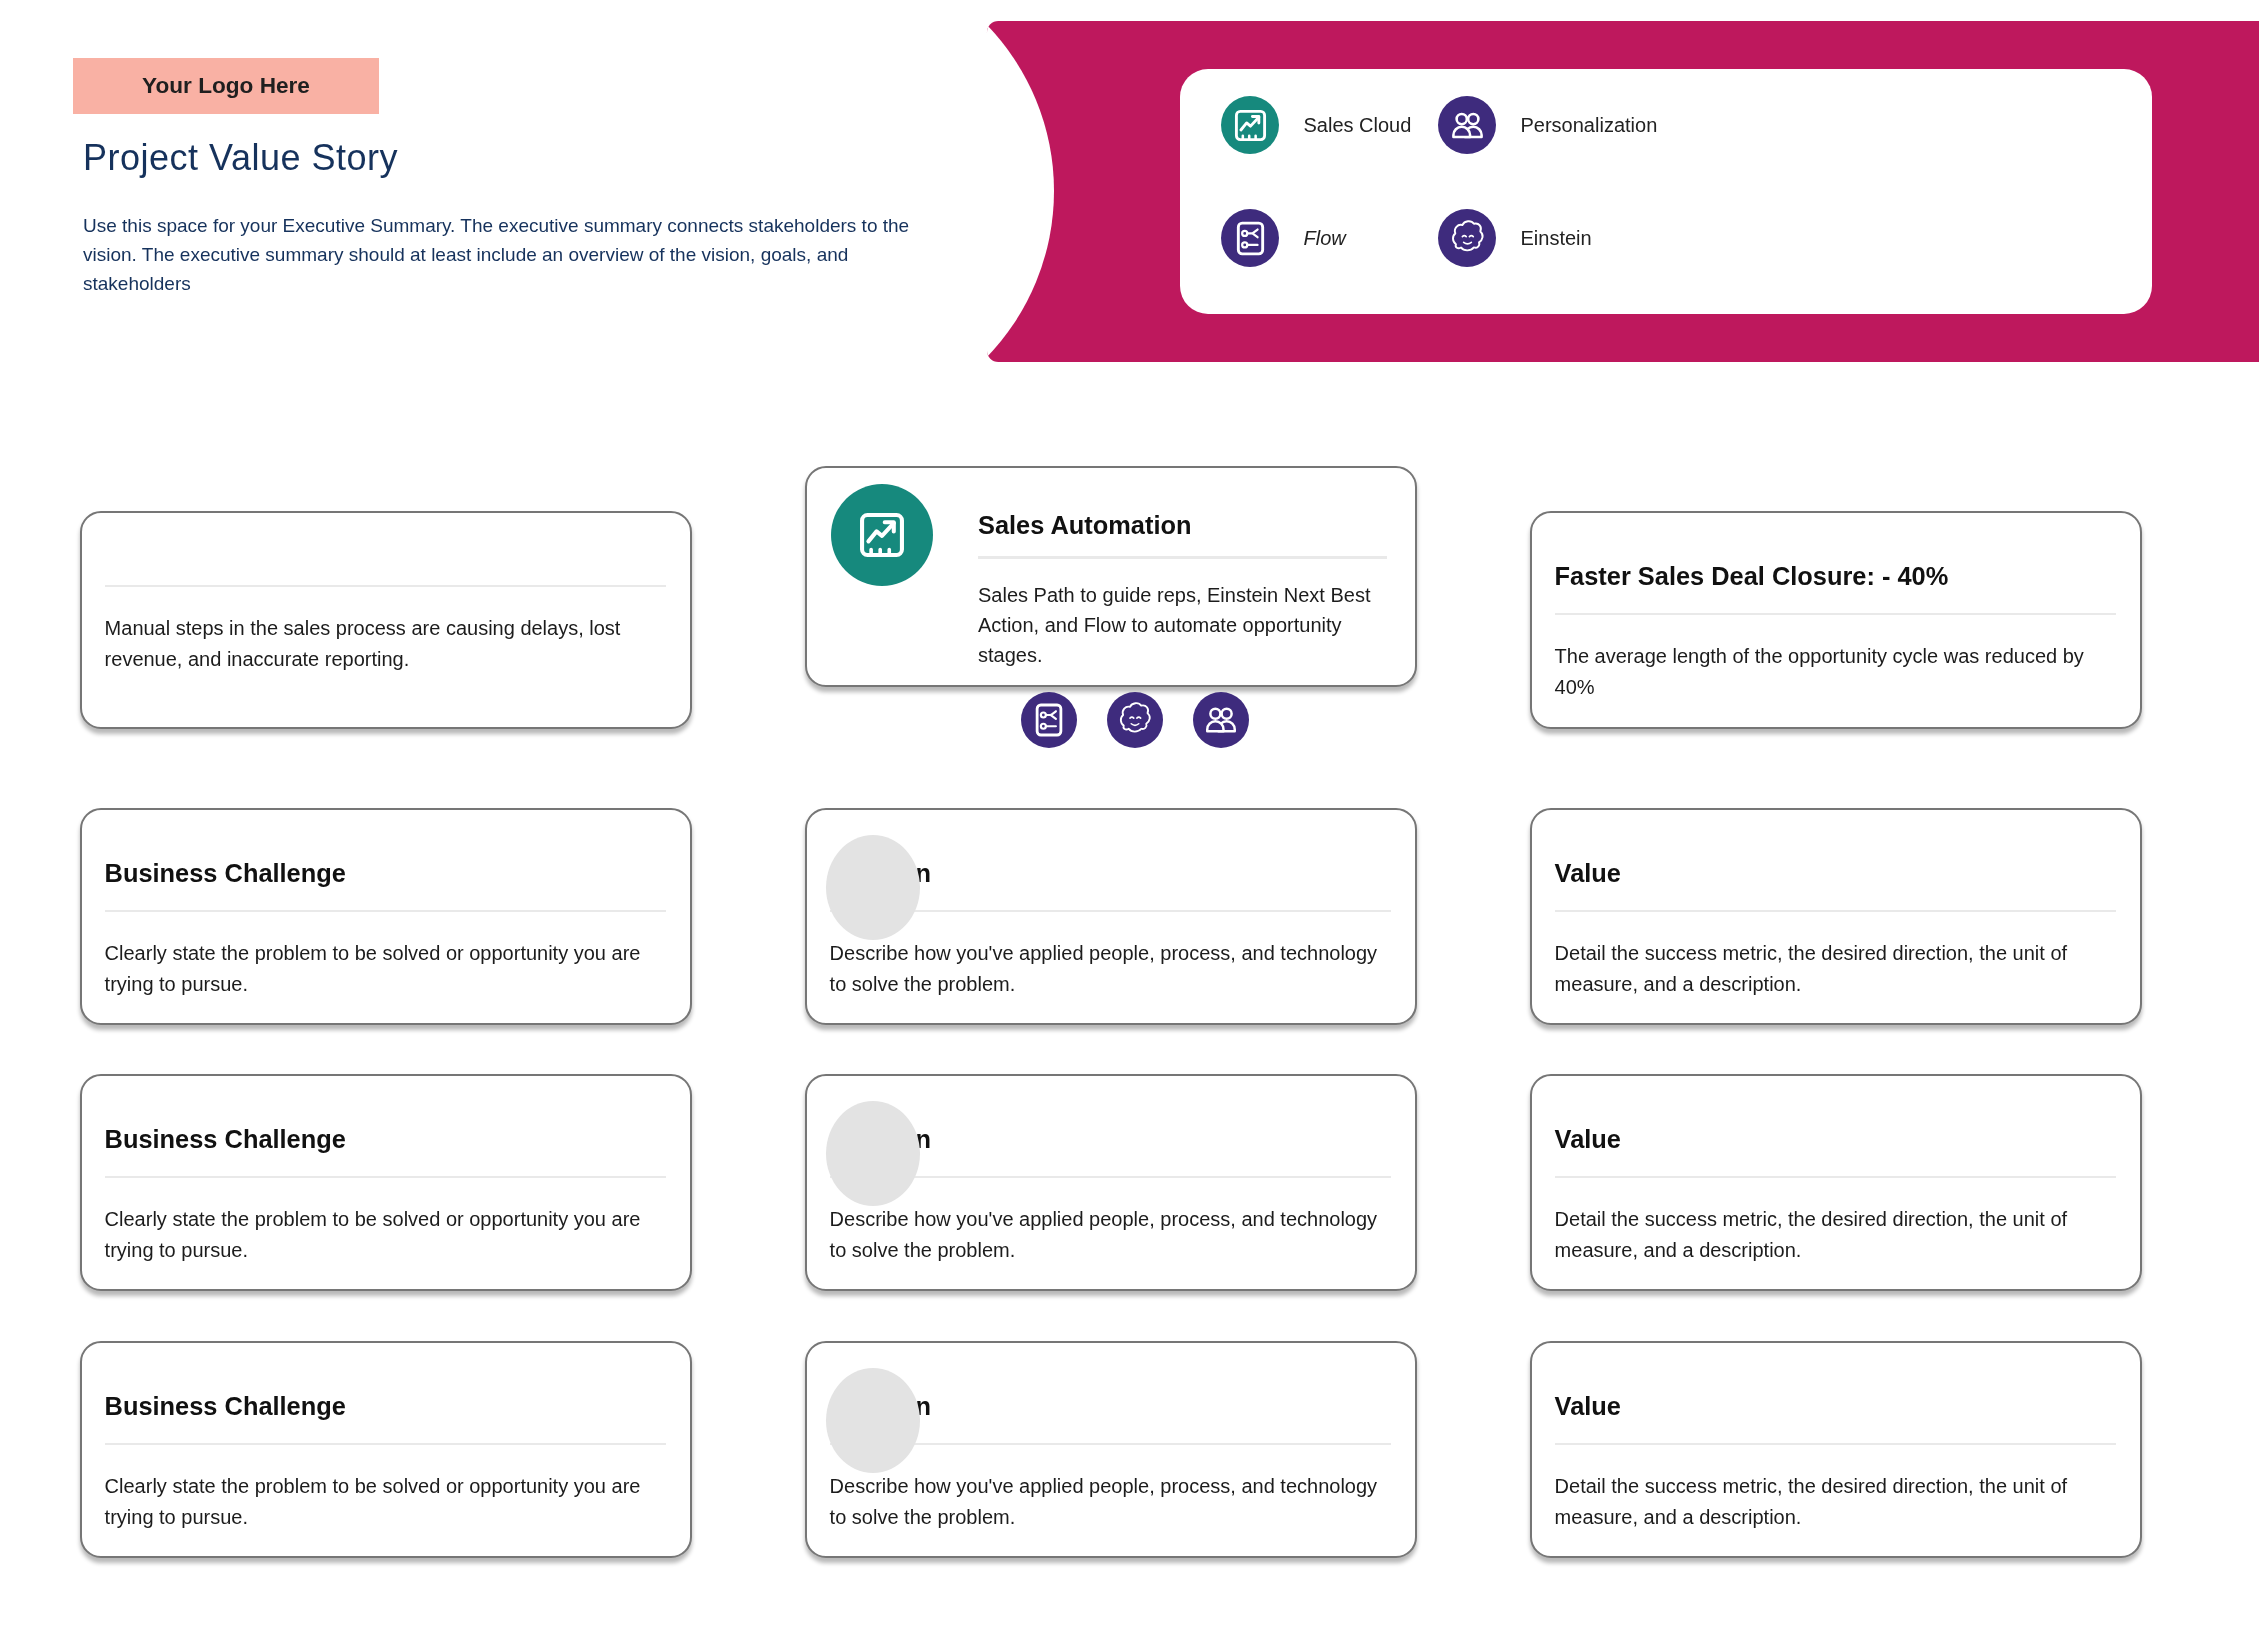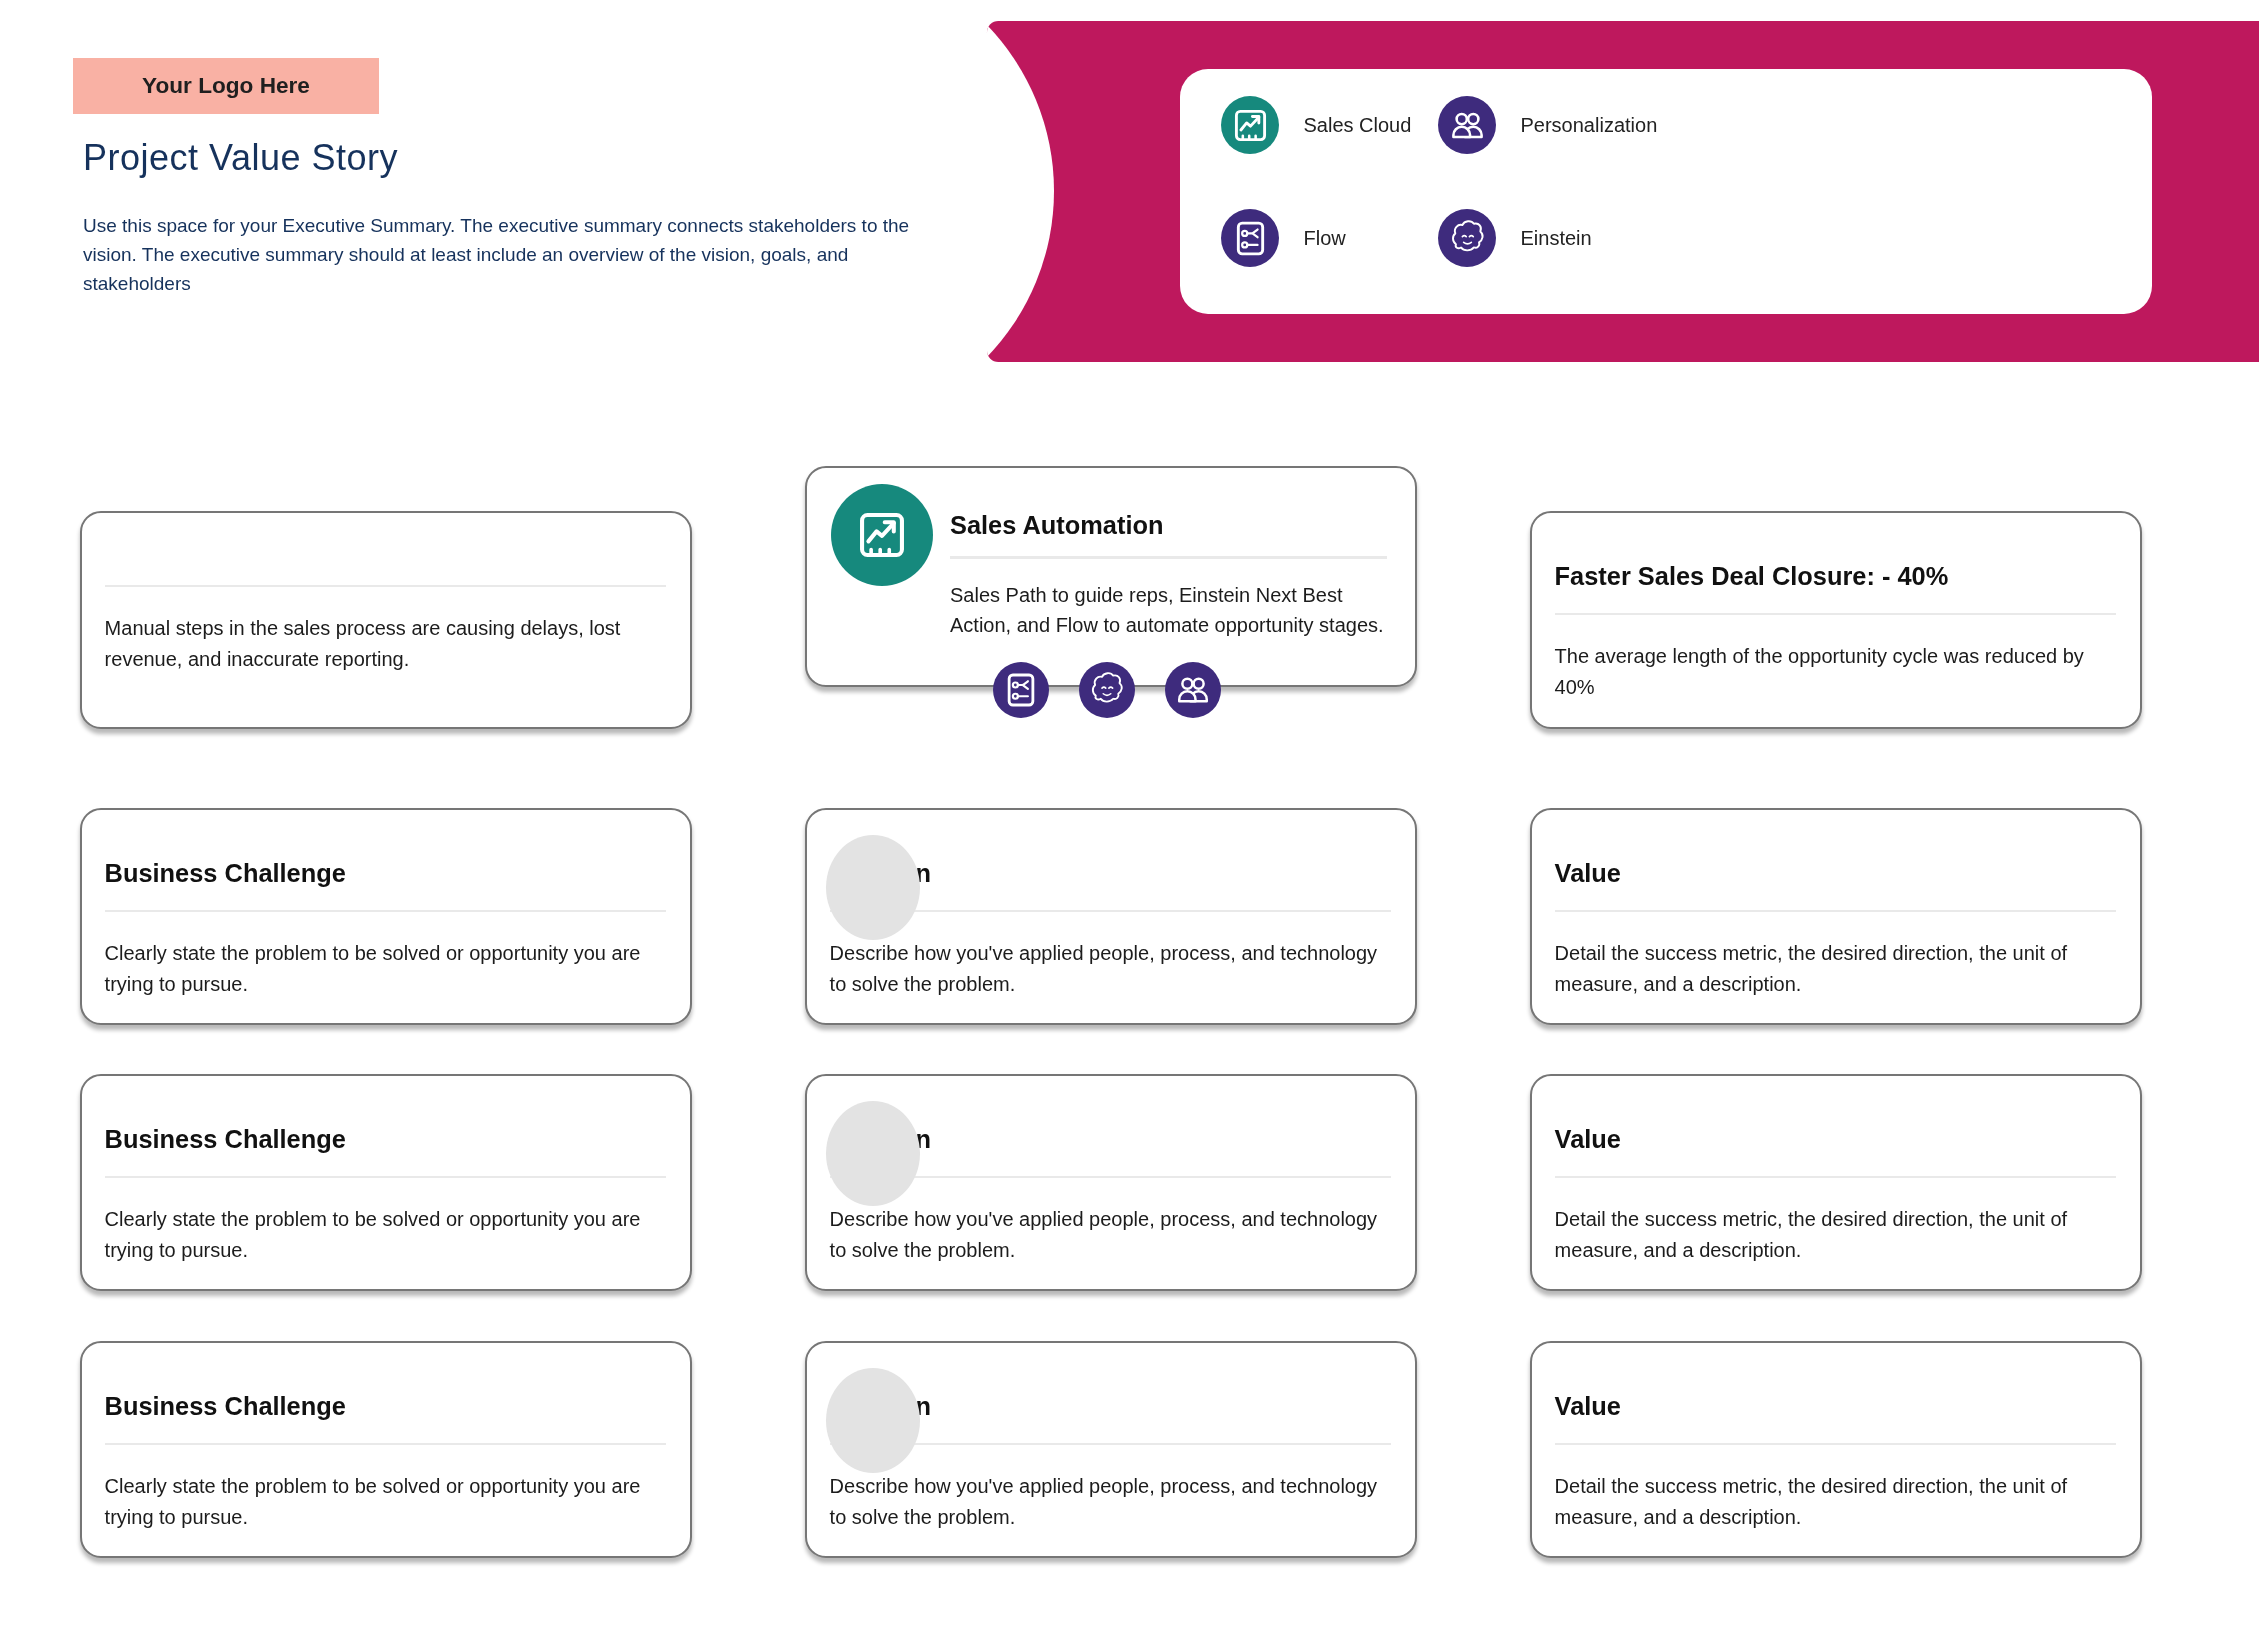--- a/index.html
+++ b/index.html
@@ -32,39 +32,39 @@
     content:""; position:absolute; width:478px; height:478px; border-radius:50%;
     background:#ffffff; left:-411px; top:-69px;
   }
   .legend-card {
     position:absolute; left:193px; top:48px; width:972px; height:245px;
     background:#ffffff; border-radius:28px;
   }
   .legend-item { position:absolute; height:58px; display:flex; align-items:center; }
   .legend-item.p1 { left:41px;  top:27px; }
   .legend-item.p2 { left:258px; top:27px; }
-  .legend-item.p3 { left:41px;  top:140px; }
+  .legend-item.p3 { left:41px;  top:140px;font-style:italic; }
   .legend-item.p4 { left:258px; top:140px; }
   .circle {
     border-radius:50%; display:flex; align-items:center; justify-content:center;
     flex:0 0 auto;
   }
   .c62 { width:58px; height:58px; }
   .c62 svg { width:41px; height:41px; }
   .teal   { background:#16897D; }
   .purple { background:#3E2B7D; }
   .legend-label { margin-left:24.5px; font-size:20px; color:#222; white-space:nowrap; }
   
   .card {
     position:absolute; width:612px; background:#fff;
     border:2.8px solid #767676; border-radius:21px;
     box-shadow:0 4.7px 4.7px rgba(0,0,0,.28);
   }
   .r1c1 { left:80px;   top:511px; height:218px; }
-  .r1c2 { left:805px;  top:466px; height:221px; }
+  .r1c2 { left:805px;  top:466px; height:221px;padding-left:28px; }
   .r1c3 { left:1530px; top:511px; height:218px; }
   .r2c1 { left:80px;   top:808px;  height:217px; }
   .r2c2 { left:805px;  top:808px;  height:217px; }
   .r2c3 { left:1530px; top:808px;  height:217px; }
   .r3c1 { left:80px;   top:1074px; height:217px; }
   .r3c2 { left:805px;  top:1074px; height:217px; }
   .r3c3 { left:1530px; top:1074px; height:217px; }
   .r4c1 { left:80px;   top:1341px; height:217px; }
   .r4c2 { left:805px;  top:1341px; height:217px; }
   .r4c3 { left:1530px; top:1341px; height:217px; }

